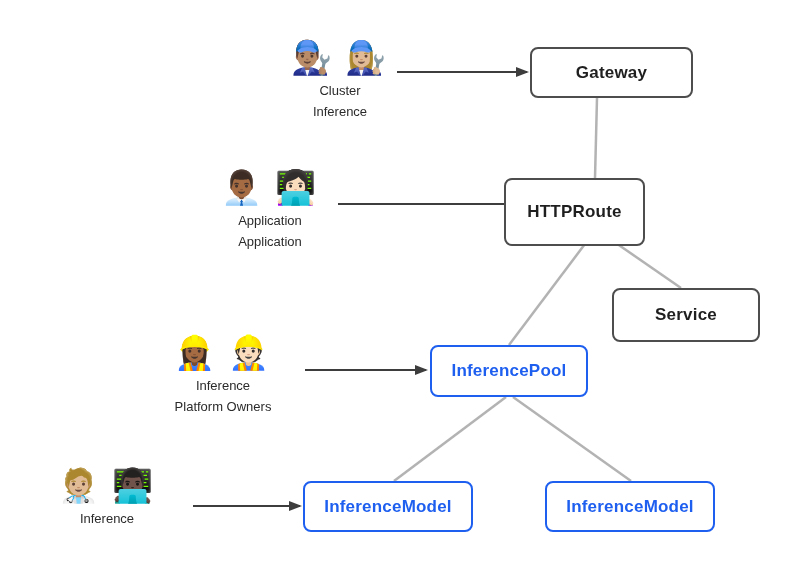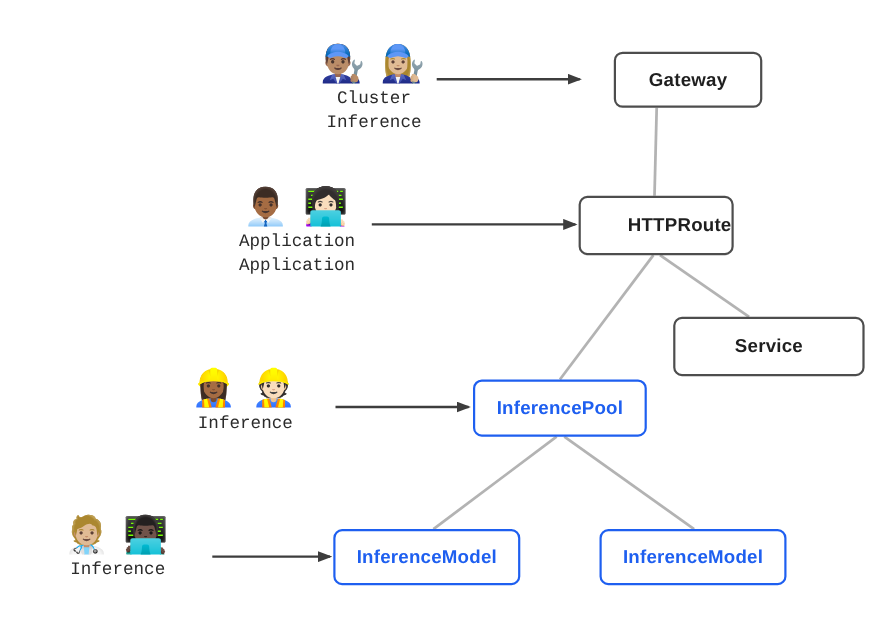--- a/index.html
+++ b/index.html
@@ -23,21 +23,21 @@
   .persona{
     position:absolute;z-index:2;
     display:flex;flex-direction:column;align-items:center;
     text-align:center;color:#2b2b2b;
   }
   .persona .emoji{
     font-size:33px;line-height:44px;white-space:nowrap;
     letter-spacing:2px;
   }
   .persona .plabel{
-    font-size:16px;line-height:21px;white-space:nowrap;font-family:Liberation Mono, monospace;
+    font-size:13px;line-height:21px;white-space:nowrap;
   }
 </style>
 </head>
 <body>
 
 <div class="canvas">
 
   <svg class="wires" viewBox="0 0 800 572" xmlns="http://www.w3.org/2000/svg">
     <defs>
       <marker id="arrow" markerWidth="13" markerHeight="10" refX="11" refY="5" orient="auto" markerUnits="userSpaceOnUse">
@@ -50,29 +50,29 @@
     <line x1="600" y1="232" x2="681" y2="288" stroke="#b3b3b3" stroke-width="2.5"></line>
     <line x1="506" y1="397" x2="394" y2="481" stroke="#b3b3b3" stroke-width="2.5"></line>
     <line x1="513" y1="397" x2="631" y2="481" stroke="#b3b3b3" stroke-width="2.5"></line>
 
     <line x1="397" y1="72" x2="527" y2="72" stroke="#3d3d3d" stroke-width="2.2" marker-end="url(#arrow)"></line>
     <line x1="338" y1="204" x2="523" y2="204" stroke="#3d3d3d" stroke-width="2.2" marker-end="url(#arrow)"></line>
     <line x1="305" y1="370" x2="426" y2="370" stroke="#3d3d3d" stroke-width="2.2" marker-end="url(#arrow)"></line>
     <line x1="193" y1="506" x2="300" y2="506" stroke="#3d3d3d" stroke-width="2.2" marker-end="url(#arrow)"></line>
   </svg>
 
-  <div class="node dark" style="left:530px;top:47px;width:135px;height:51px;margin-left:28px;">
+  <div class="node dark" style="left:530px;top:47px;width:163px;height:51px;">
     <span>Gateway</span>
   </div>
 
-  <div class="node dark" style="left:526px;top:178px;width:141px;height:54px;justify-content:flex-end;">
+  <div class="node dark" style="left:504px;top:178px;width:141px;height:68px;">
     <span>HTTPRoute</span>
   </div>
 
-  <div class="node dark" style="left:612px;top:288px;width:174px;height:54px;">
+  <div class="node dark" style="left:612px;top:288px;width:148px;height:54px;">
     <span>Service</span>
   </div>
 
   <div class="node blue" style="left:430px;top:345px;width:158px;height:52px;">
     <span>InferencePool</span>
   </div>
 
   <div class="node blue" style="left:303px;top:481px;width:170px;height:51px;">
     <span>InferenceModel</span>
   </div>
@@ -89,20 +89,21 @@
 
   <div class="persona" style="left:190px;top:166px;width:160px;">
     <div class="emoji">👨🏾‍💼 👩🏻‍💻</div>
     <div class="plabel">Application</div>
     <div class="plabel">Application</div>
   </div>
 
   <div class="persona" style="left:138px;top:331px;width:170px;">
     <div class="emoji">👷🏾‍♀️ 👷🏻</div>
     <div class="plabel">Inference</div>
+    <div class="plabel">Platform Owners</div>
   </div>
 
   <div class="persona" style="left:22px;top:464px;width:170px;">
     <div class="emoji">🧑🏼‍⚕️ 👨🏿‍💻</div>
     <div class="plabel">Inference</div>
   </div>
 
 </div>
 
 </body></html>

